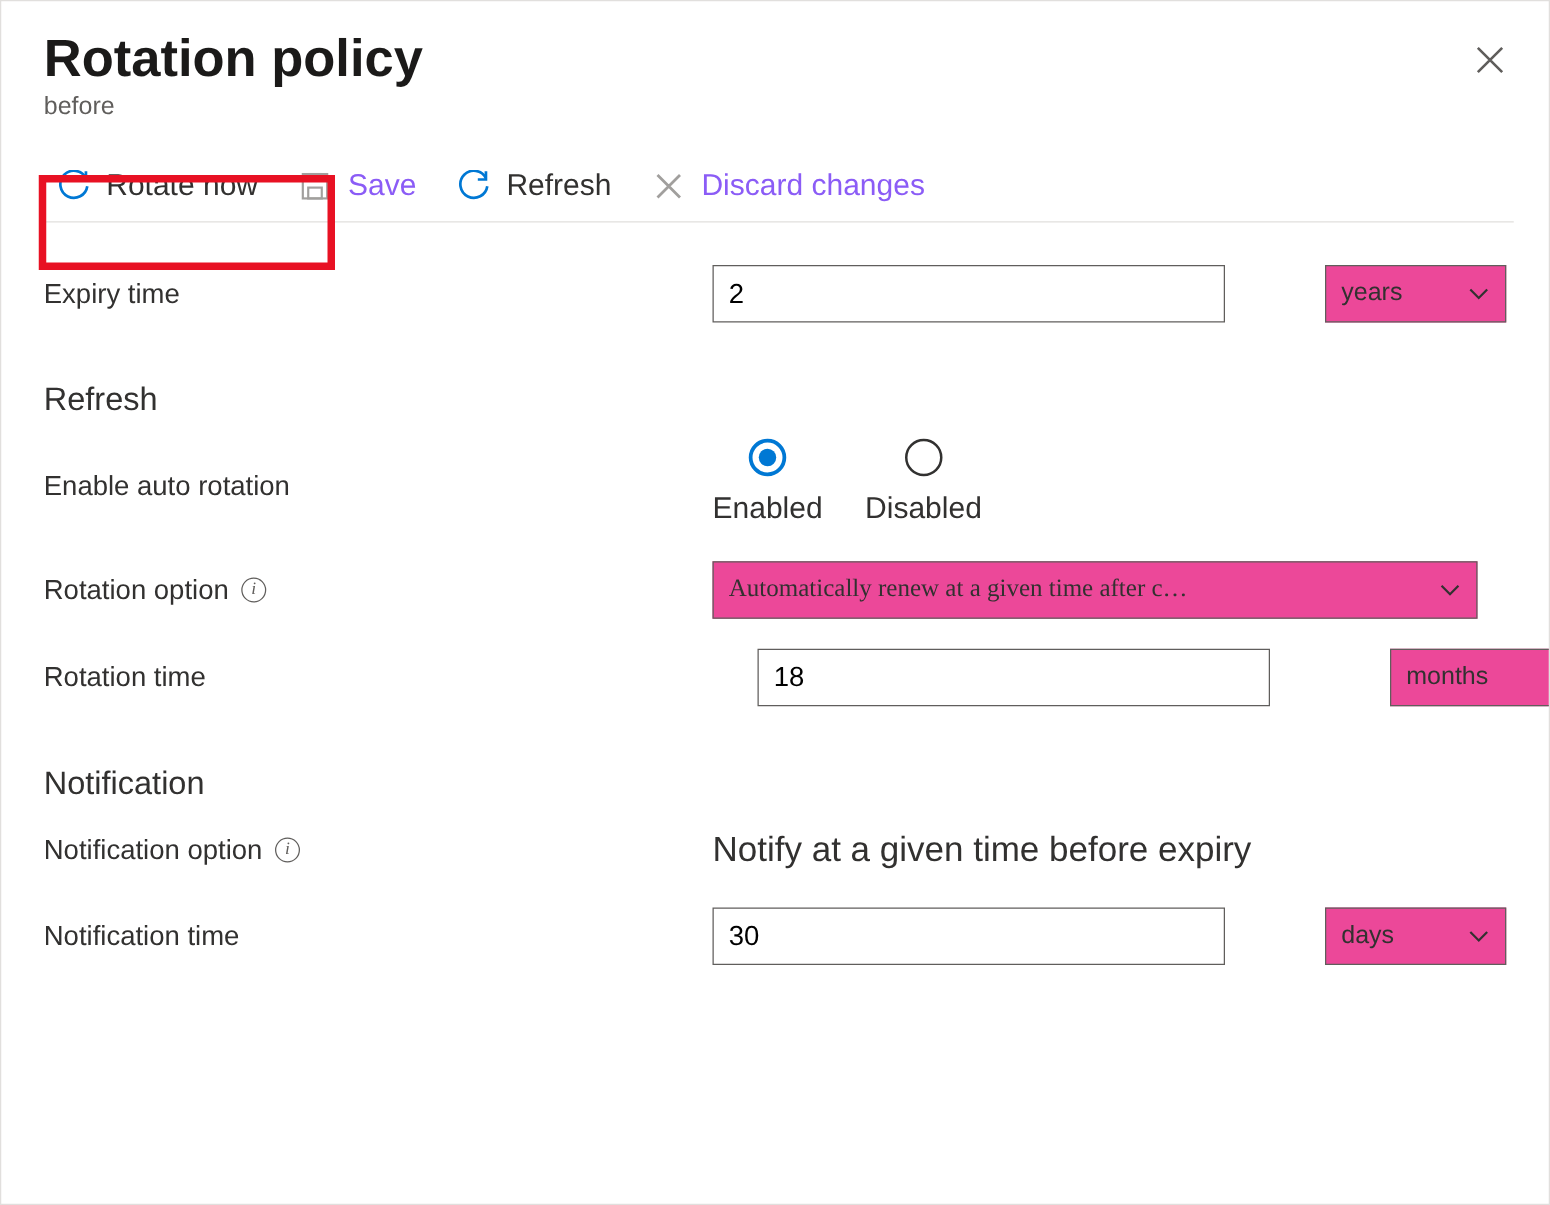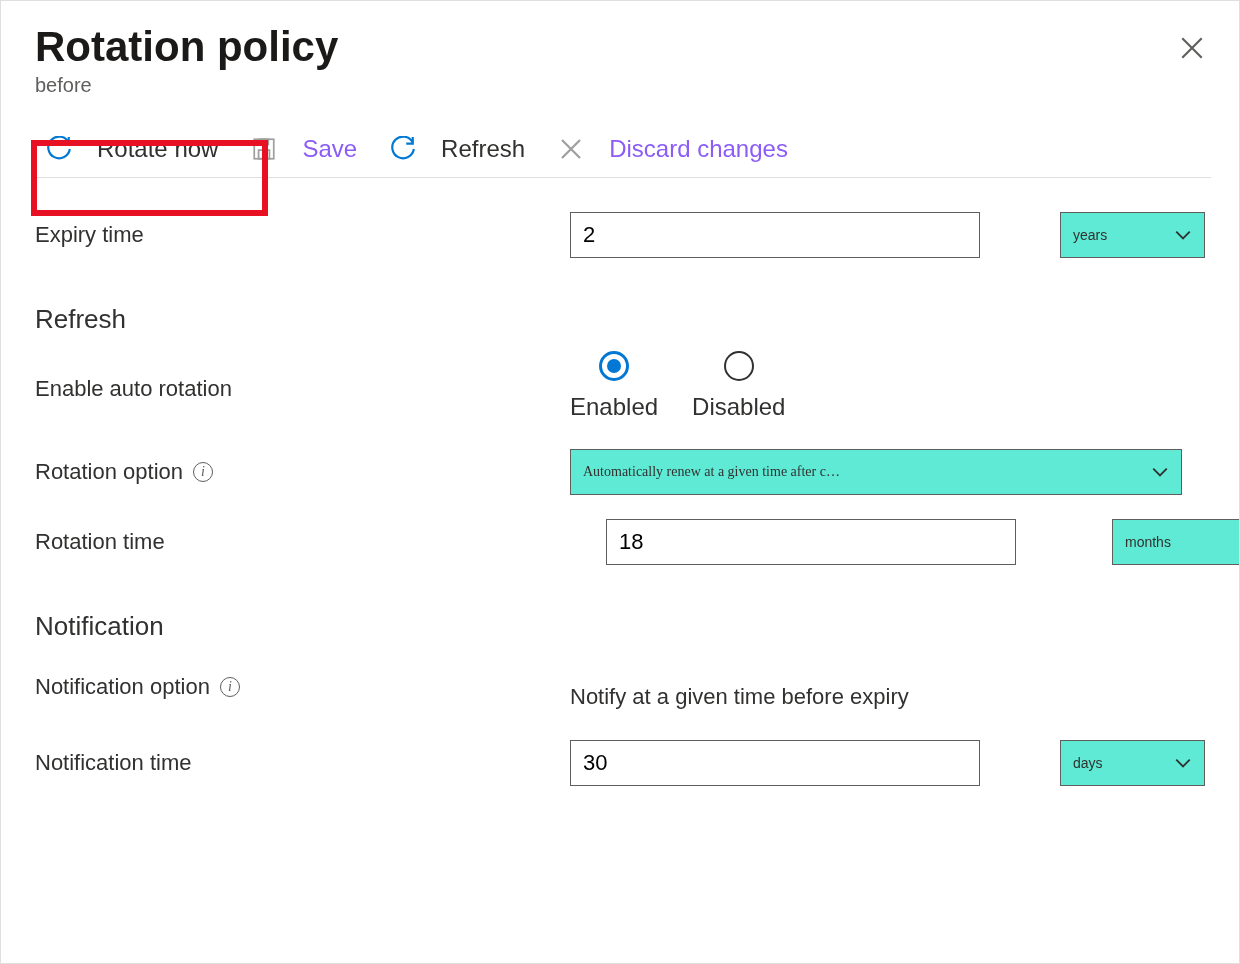--- a/index.html
+++ b/index.html
@@ -46,21 +46,21 @@
     display: flex;
     align-items: center;
     gap: 12px;
     margin-top: 34px;
     border-bottom: 1px solid #e1dfdd;
     padding-bottom: 10px;
   }
   .tb-btn {
     display: flex;
     align-items: center;
-    gap: 24px;
+    gap: 12px;
     font-size: 24px;
     color: #323130;
     cursor: pointer;
     padding: 4px 10px;
   }
   .tb-btn.disabled { color: #8b5cf6; cursor: default; justify-content: center; }
   .tb-btn .ic { display:inline-flex; align-items:center; justify-content:center; width:28px; height:28px; }
   .highlight-box {
     position: absolute;
     border: 6px solid #e81123;
@@ -109,23 +109,23 @@
     background:#fff;
   }
   .dd {
     width: 100%;
     height: 46px;
     border: 1px solid #605e5c;
     display: flex;
     align-items: center;
     justify-content: space-between;
     padding: 0 12px;
-    font-size: 14px;
+    font-size: 20px;
     cursor: pointer;
-    background:#5eead4;
+    background:#ec4899;
   }
   .dd span { overflow:hidden; text-overflow:ellipsis; white-space:nowrap; }
   .dd.wide { width: 612px; font-family: Liberation Serif, serif; }
   .radio-group { display:flex; gap: 34px; align-items:center; margin-top:-6px;}
   .radio {
     display:flex; align-items:center; gap:12px; font-size:24px; cursor:pointer;flex-direction:column;
   }
   .r-out {
     width:30px; height:30px; border-radius:50%;
     border:2px solid #323130;
@@ -133,21 +133,21 @@
   }
   .r-out.sel { border-color:#0078d4; border-width:3px; }
   .r-in {
     width:14px; height:14px; border-radius:50%; background:#0078d4;
   }
   .info-ic {
     width:20px; height:20px; border:1.5px solid #605e5c; border-radius:50%;
     display:inline-flex; align-items:center; justify-content:center;
     font-size:14px; color:#605e5c; font-style:italic; font-family:Georgia,serif;
   }
-  .static-text { font-size:22px; color:#323130;margin-top:20px; }
+  .static-text { font-size:28px; color:#323130; }
 </style>
 </head>
 <body>
 
 <div class="blade">
   <div class="header">
     <div>
       <div class="title">Rotation policy</div>
       <div class="subheading">before</div>
     </div>

